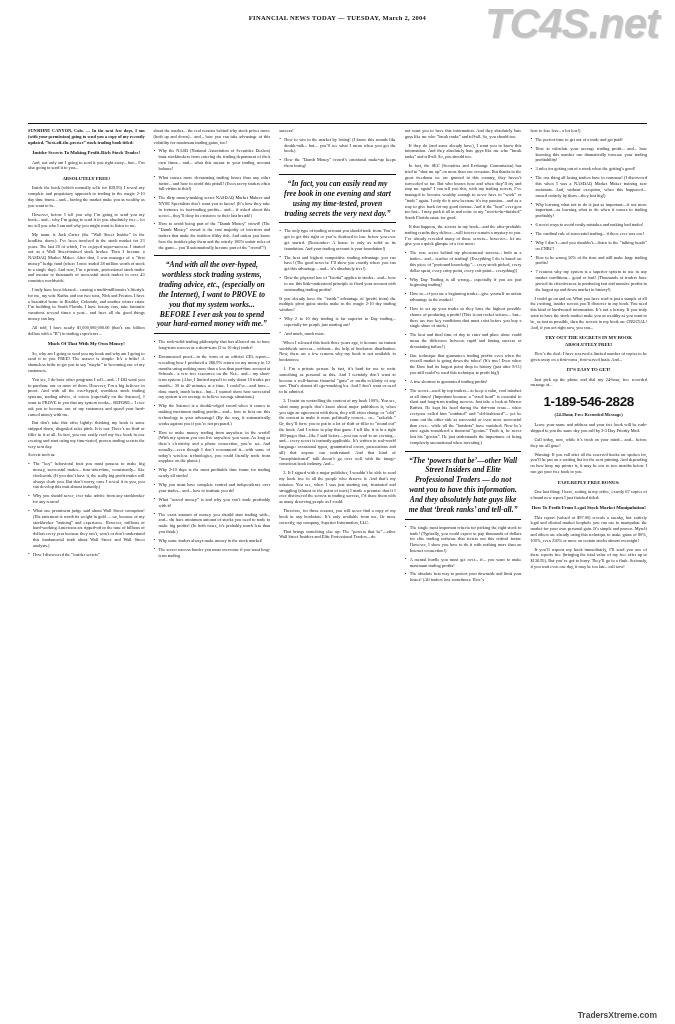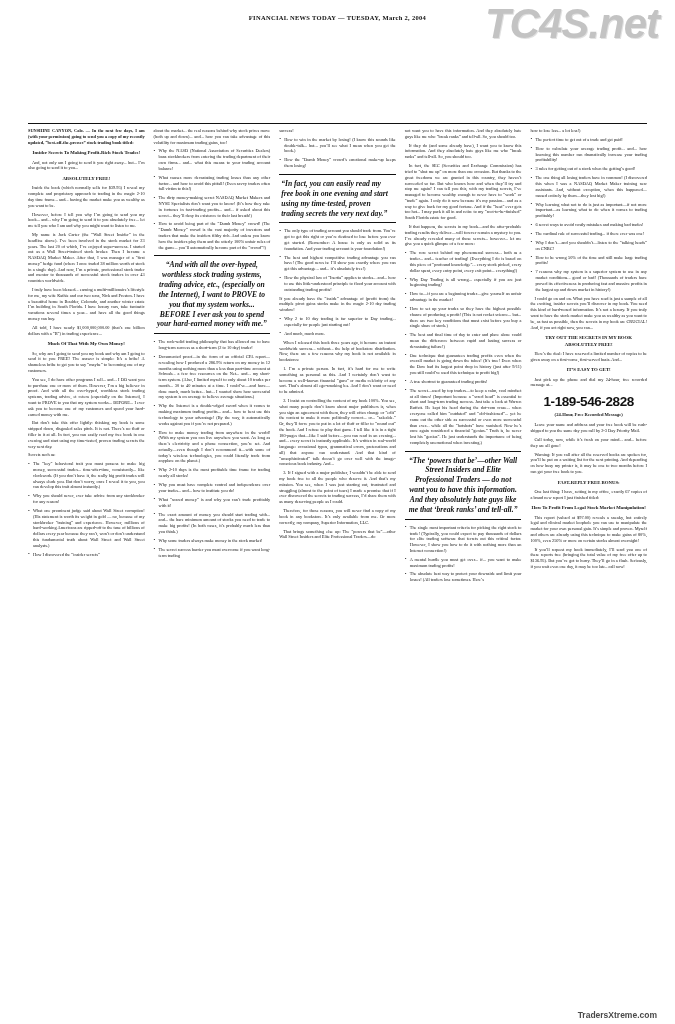--- a/index.html
+++ b/index.html
@@ -107,21 +107,21 @@
     left: 0;
     top: -0.5px;
     font-size: 5px;
   }
   .pullquote {
     font-family: "Liberation Serif", serif;
     font-weight: bold;
     font-style: italic;
     font-size: 7.6px;
     line-height: 1.3;
-    text-align: left;
+    text-align: center;
     border-top: 1px solid #111;
     border-bottom: 1px solid #111;
     padding: 4px 2px;
     margin: 5px 0 5px 0;
   }
   .pullquote.left { text-align: center; }
   .phone {
     font-family: "Liberation Sans", sans-serif;
     font-weight: bold;
     font-size: 13.5px;

